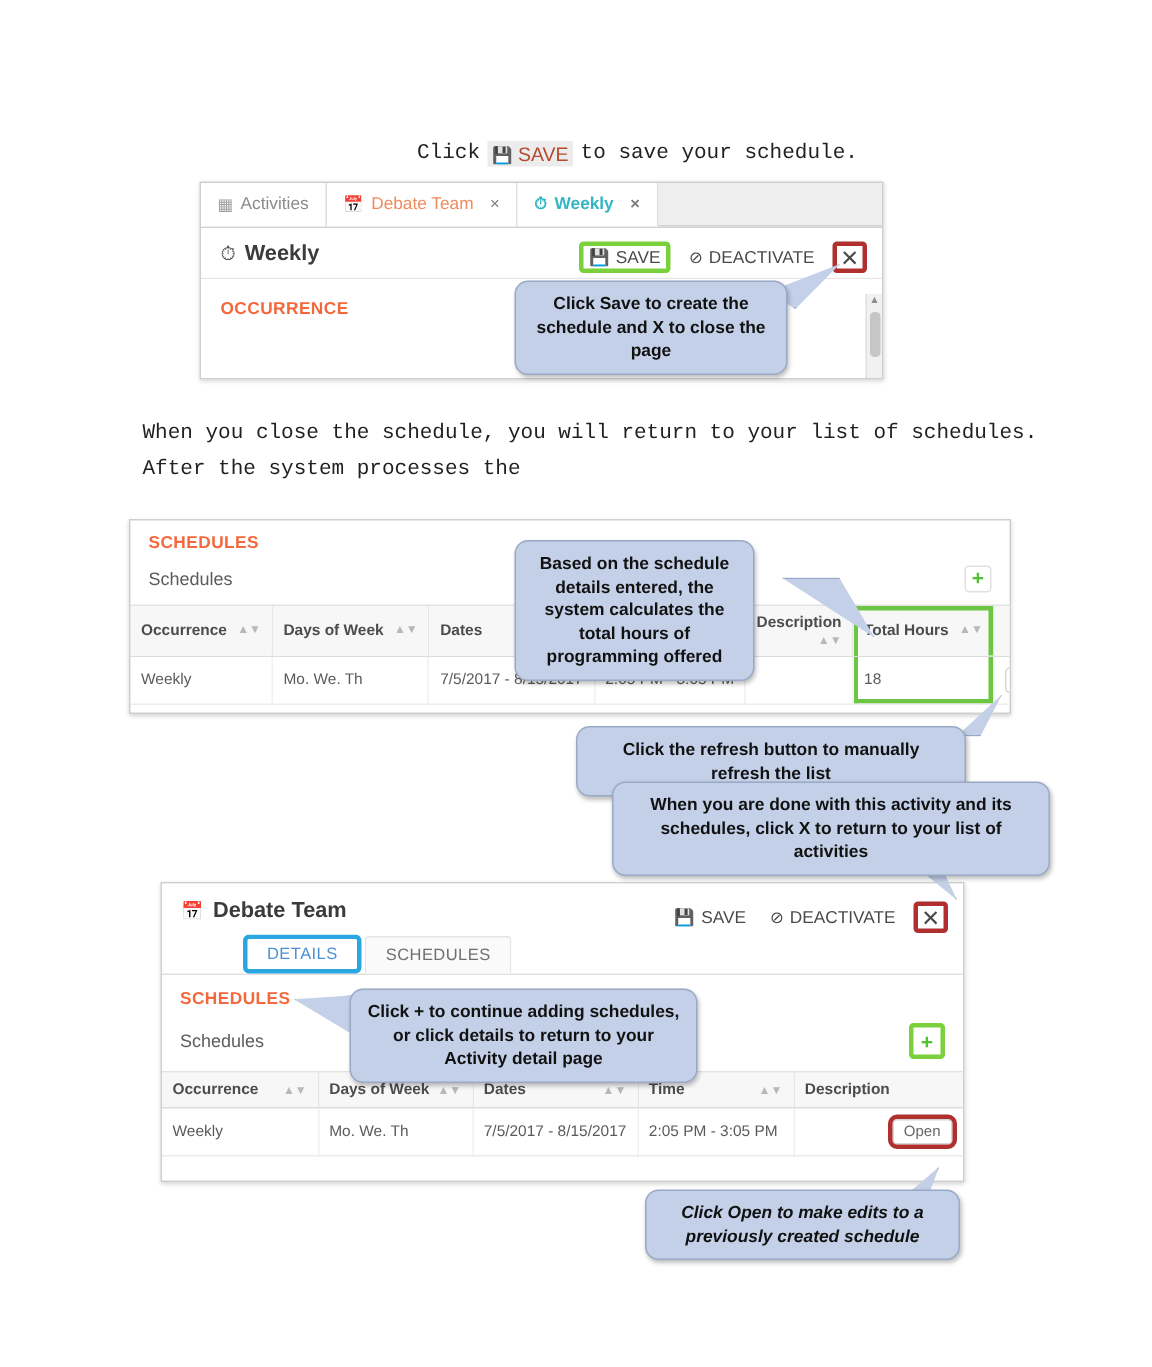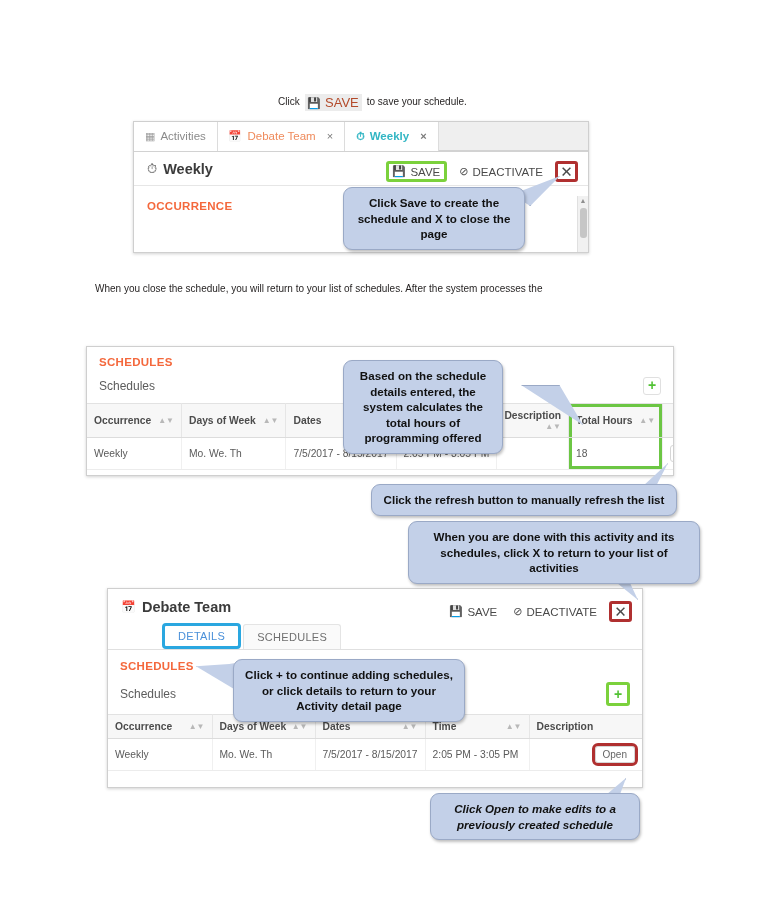--- a/index.html
+++ b/index.html
@@ -9,24 +9,24 @@
     height: 911px;
     background: #ffffff;
     font-family: "Liberation Sans", sans-serif;
     color: #231f20;
     position: relative;
     overflow: hidden;
   }
 
   
   .doc-line {
-    font-size: 10px;
+    font-size: 14px;
     line-height: 24px;
     color: #221f1f;
-    font-family: Liberation Sans, sans-serif;
+    font-family: Liberation Mono, monospace;
   }
 
   
   .panel {
     position: absolute;
     background: #ffffff;
     border: 1px solid #cfcfcf;
     box-shadow: 0 1px 3px rgba(0,0,0,0.18);
     overflow: hidden;
   }
@@ -378,21 +378,21 @@
     
   </div>
 </div>
 
 <div class="tail" style="left:521px;top:385px;width:62px;height:40px;clip-path:polygon(0 0,62% 0,100% 100%);"></div>
 <div class="callout" style="left:343px;top:360px;width:160px;">
   <span>Based on the schedule details entered, the system calculates the total hours of programming offered</span>
 </div>
 
 <div class="tail" style="left:630px;top:463px;width:38px;height:28px;clip-path:polygon(100% 0,20% 100%,62% 100%);"></div>
-<div class="callout" style="left:371px;top:484px;width:306px;">
+<div class="callout" style="left:384px;top:484px;width:260px;">
   <span>Click the refresh button to manually refresh the list</span>
 </div>
 
 <div class="tail" style="left:596px;top:566px;width:42px;height:34px;clip-path:polygon(0 0,62% 0,100% 100%);"></div>
 <div class="callout" style="left:408px;top:521px;width:292px;text-align:center;">
   <span>When you are done with this activity and its schedules, click X to return to your list of activities</span>
 </div>
 
 <div class="panel" style="left:107px;top:588px;width:536px;height:200px;">
 

